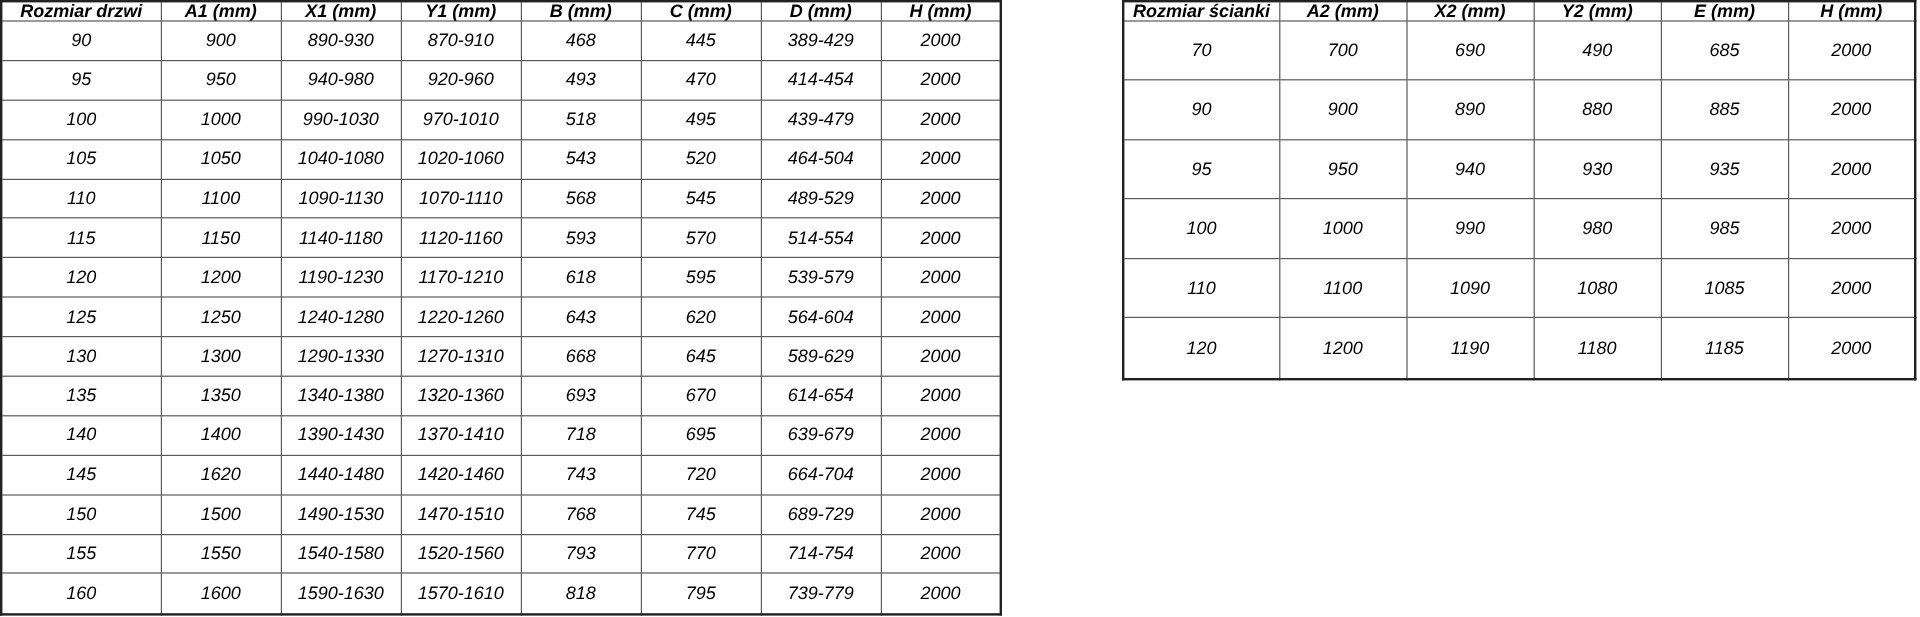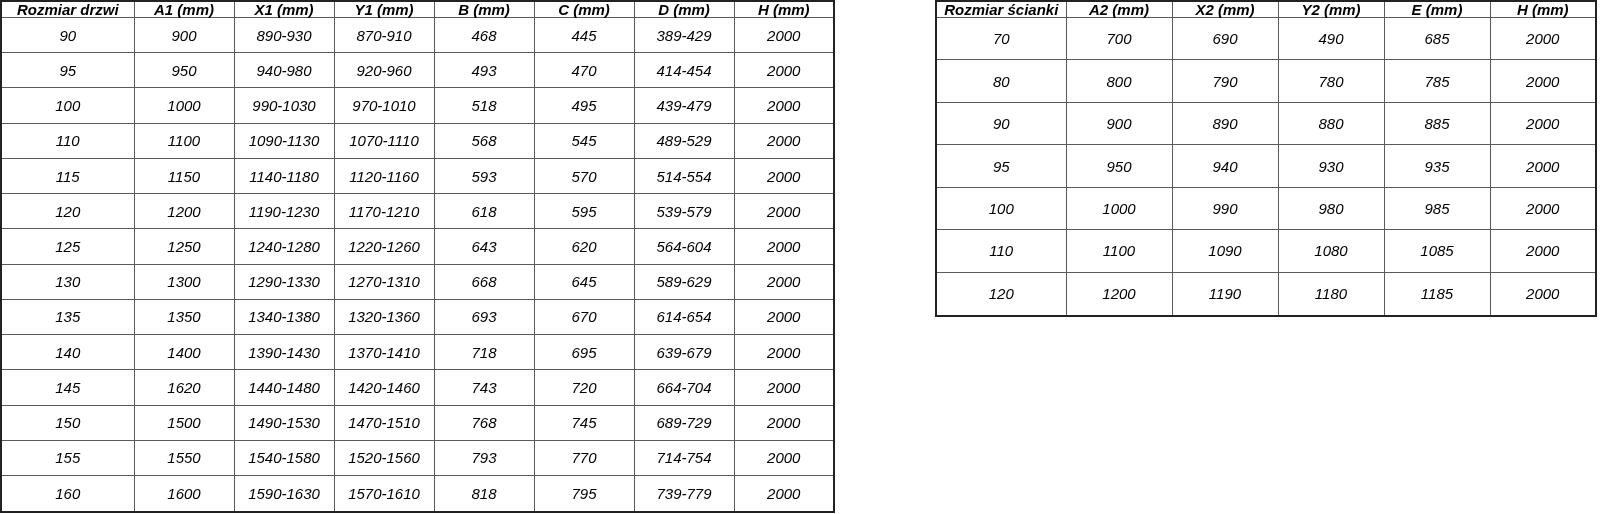--- a/index.html
+++ b/index.html
@@ -109,20 +109,30 @@
           <td>100</td>
           <td>1000</td>
           <td>990-1030</td>
           <td>970-1010</td>
           <td>518</td>
           <td>495</td>
           <td>439-479</td>
           <td>2000</td>
         </tr>
         <tr>
+          <td>105</td>
+          <td>1050</td>
+          <td>1040-1080</td>
+          <td>1020-1060</td>
+          <td>543</td>
+          <td>520</td>
+          <td>464-504</td>
+          <td>2000</td>
+        </tr>
+        <tr>
           <td>110</td>
           <td>1100</td>
           <td>1090-1130</td>
           <td>1070-1110</td>
           <td>568</td>
           <td>545</td>
           <td>489-529</td>
           <td>2000</td>
         </tr>
         <tr>
@@ -250,28 +260,20 @@
     <tbody>
         <tr>
           <td>70</td>
           <td>700</td>
           <td>690</td>
           <td>490</td>
           <td>685</td>
           <td>2000</td>
         </tr>
         <tr>
-          <td>80</td>
-          <td>800</td>
-          <td>790</td>
-          <td>780</td>
-          <td>785</td>
-          <td>2000</td>
-        </tr>
-        <tr>
           <td>90</td>
           <td>900</td>
           <td>890</td>
           <td>880</td>
           <td>885</td>
           <td>2000</td>
         </tr>
         <tr>
           <td>95</td>
           <td>950</td>

